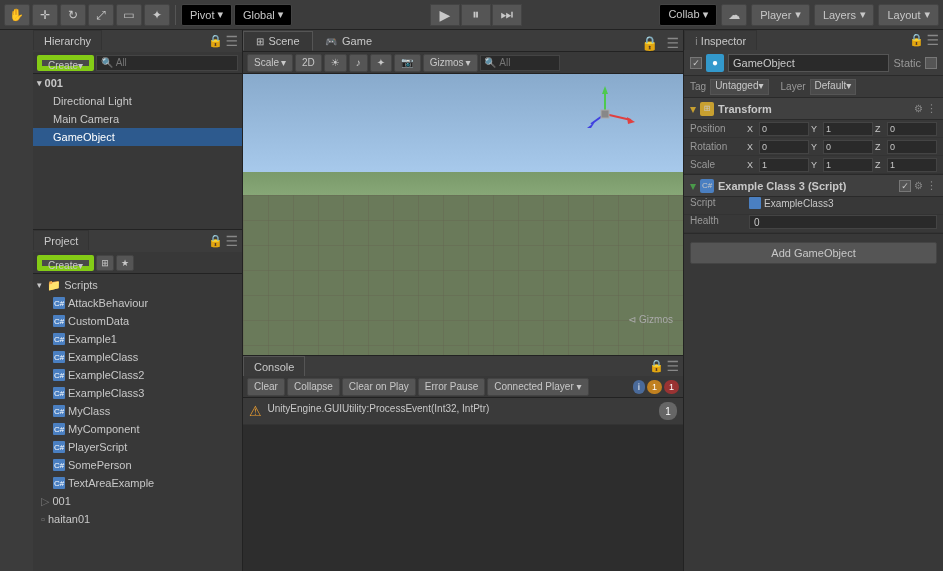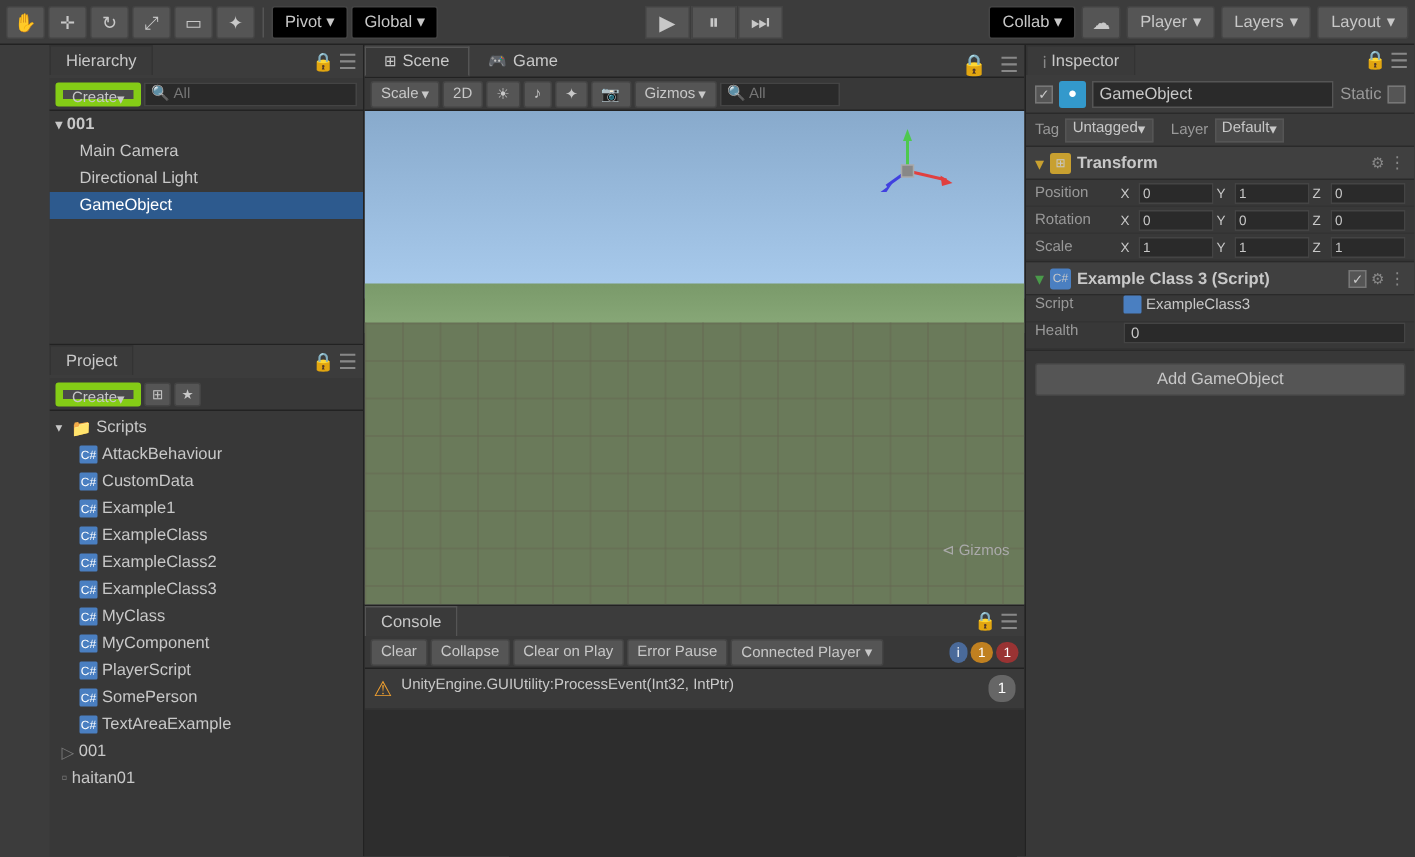--- a/index.html
+++ b/index.html
@@ -285,21 +285,21 @@
     .persp-label {
       position: absolute;
       bottom: 30px;
       right: 10px;
       color: #aaa;
       font-size: 10px;
     }
 
     
     .console-panel {
-      height: 168px;
+      height: 216px;
       display: flex;
       flex-direction: column;
       border-top: 1px solid #222;
       flex-shrink: 0;
     }
     .console-toolbar {
       height: 22px;
       background: #383838;
       border-bottom: 1px solid #222;
       display: flex;
@@ -675,24 +675,24 @@
           <span>Create</span> ▾
         </button>
         <input type="text" style="flex: 1 1 0%; background: rgb(42, 42, 42); border: 1px solid rgb(68, 68, 68); color: rgb(200, 200, 200); height: 16px; font-size: 10px; padding: 0px 4px;" placeholder="🔍 All">
       </div>
       <div class="hierarchy-content">
         <div class="hierarchy-item scene-root">
           <span class="arrow">▾</span>
           <span>001</span>
         </div>
         <div class="hierarchy-item child">
+          <span>Directional Light</span>
+        </div>
+        <div class="hierarchy-item child">
           <span>Main Camera</span>
-        </div>
-        <div class="hierarchy-item child">
-          <span>Directional Light</span>
         </div>
         <div class="hierarchy-item child selected">
           <span>GameObject</span>
         </div>
       </div>
     </div>
 
     <div class="project-panel">
       <div class="panel-tabs-row">
         <div class="panel-tab active">

